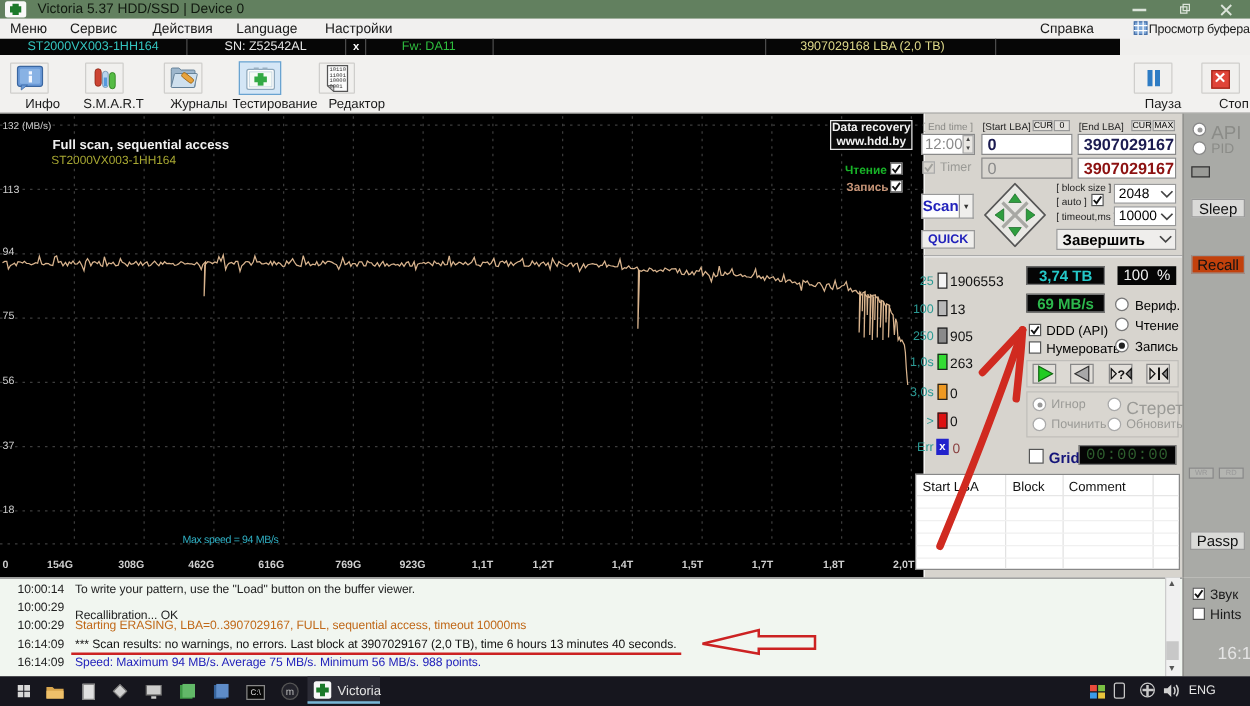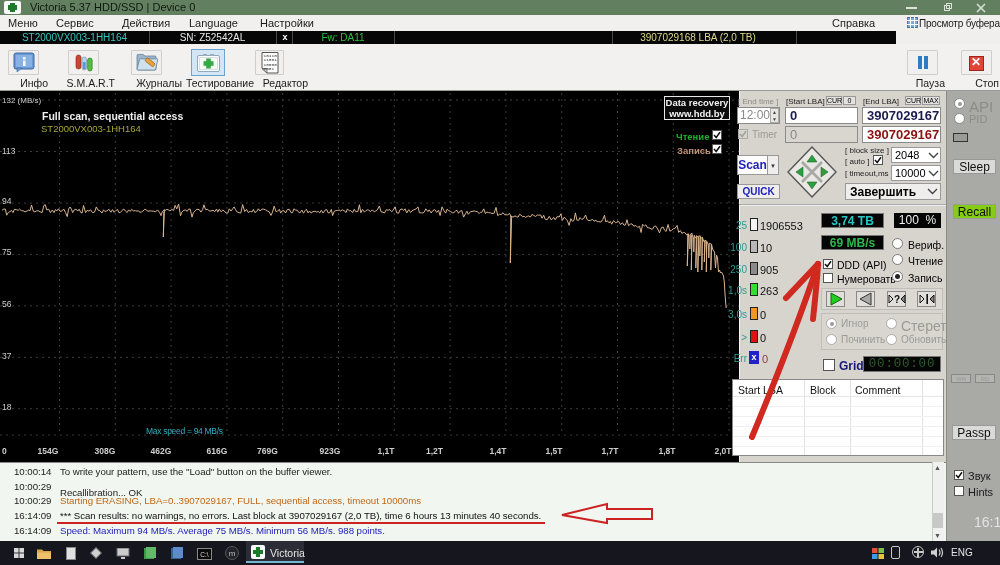--- a/index.html
+++ b/index.html
@@ -145,21 +145,21 @@
 <div class="glab" style="font-size:8.5px;left:2px;top:105px">94</div>
 <div class="glab" style="font-size:8.5px;left:2px;top:156px">75</div>
 <div class="glab" style="font-size:8.5px;left:2px;top:208px">56</div>
 <div class="glab" style="font-size:8.5px;left:2px;top:260px">37</div>
 <div class="glab" style="font-size:8.5px;left:2px;top:311px">18</div>
 <div class="glab" style="left:2px;top:355px;font-weight:bold;font-size:8.5px">0</div>
 <div class="glab" style="left:32px;top:355px;width:32px;text-align:center;font-weight:bold;font-size:8.5px">154G</div>
     <div class="glab" style="left:89px;top:355px;width:32px;text-align:center;font-weight:bold;font-size:8.5px">308G</div>
     <div class="glab" style="left:145px;top:355px;width:32px;text-align:center;font-weight:bold;font-size:8.5px">462G</div>
     <div class="glab" style="left:201px;top:355px;width:32px;text-align:center;font-weight:bold;font-size:8.5px">616G</div>
-    <div class="glab" style="left:257px;top:355px;width:32px;text-align:left;font-weight:bold;font-size:8.5px">769G</div>
+    <div class="glab" style="left:257px;top:355px;width:32px;text-align:right;font-weight:bold;font-size:8.5px">769G</div>
     <div class="glab" style="left:314px;top:355px;width:32px;text-align:center;font-weight:bold;font-size:8.5px">923G</div>
     <div class="glab" style="left:370px;top:355px;width:32px;text-align:center;font-weight:bold;font-size:8.5px">1,1T</div>
     <div class="glab" style="left:426px;top:355px;width:32px;text-align:left;font-weight:bold;font-size:8.5px">1,2T</div>
     <div class="glab" style="left:482px;top:355px;width:32px;text-align:center;font-weight:bold;font-size:8.5px">1,4T</div>
     <div class="glab" style="left:538px;top:355px;width:32px;text-align:center;font-weight:bold;font-size:8.5px">1,5T</div>
     <div class="glab" style="left:594px;top:355px;width:32px;text-align:center;font-weight:bold;font-size:8.5px">1,7T</div>
     <div class="glab" style="left:651px;top:355px;width:32px;text-align:center;font-weight:bold;font-size:8.5px">1,8T</div>
     <div class="glab" style="left:707px;top:355px;width:32px;text-align:center;font-weight:bold;font-size:8.5px">2,0T</div>
 <div class="a" style="left:42px;top:19px;color:#f0f0f0;font-size:10.5px;font-weight:bold;white-space:nowrap">Full scan, sequential access</div>
 <div class="a" style="left:41px;top:32px;color:#a8a832;font-size:9.5px;white-space:nowrap">ST2000VX003-1HH164</div>
@@ -234,21 +234,21 @@
 <div class="a" style="left:845px;top:183px;width:96px;height:17px;background:#efeeec;border:1px solid #999;font-size:12px;font-weight:bold;padding:1px 0 0 4px">Завершить</div>
 <svg class="a" style="left:927px;top:188px" width="11" height="7">
     <polyline points="1,1 5.5,5.5 10,1" fill="none" stroke="#444" stroke-width="1.4"></polyline>
   </svg>
 <div class="a" style="left:739px;top:204px;width:207px;height:2px;border-top:1px solid #aaa;border-bottom:1px solid #eee"></div>
 <div class="a" style="left:726px;top:220px;width:21px;text-align:right;color:#2a9a94;font-size:10px">25</div>
 <div class="a" style="left:750px;top:218px;width:8px;height:13px;background:#f4f4f4;border:1px solid #222"></div>
 <div class="a" style="left:760px;top:220px;color:#111;font-size:11px">1906553</div>
 <div class="a" style="left:726px;top:242px;width:21px;text-align:right;color:#2a9a94;font-size:10px">100</div>
 <div class="a" style="left:750px;top:240px;width:8px;height:13px;background:#b8b8b8;border:1px solid #222"></div>
-<div class="a" style="left:760px;top:242px;color:#111;font-size:11px">10</div>
+<div class="a" style="left:760px;top:242px;color:#111;font-size:11px">13</div>
 <div class="a" style="left:726px;top:264px;width:21px;text-align:right;color:#2a9a94;font-size:10px">250</div>
 <div class="a" style="left:750px;top:262px;width:8px;height:13px;background:#8a8a8a;border:1px solid #222"></div>
 <div class="a" style="left:760px;top:264px;color:#111;font-size:11px">905</div>
 <div class="a" style="left:726px;top:285px;width:21px;text-align:right;color:#2a9a94;font-size:10px">1,0s</div>
 <div class="a" style="left:750px;top:283px;width:8px;height:13px;background:#33dd33;border:1px solid #222"></div>
 <div class="a" style="left:760px;top:285px;color:#111;font-size:11px">263</div>
 <div class="a" style="left:726px;top:309px;width:21px;text-align:right;color:#2a9a94;font-size:10px">3,0s</div>
 <div class="a" style="left:750px;top:307px;width:8px;height:13px;background:#ee9922;border:1px solid #222"></div>
 <div class="a" style="left:760px;top:309px;color:#111;font-size:11px">0</div>
 <div class="a" style="left:726px;top:332px;width:21px;text-align:right;color:#2a9a94;font-size:10px">&gt;</div>
@@ -328,21 +328,21 @@
 <div class="a" style="left:733px;top:446px;width:210px;height:1px;background:#f0f0f0"></div>
 
 <div class="a" style="left:946px;top:91px;width:54px;height:371px;background:#a9aaa6;border-left:1px solid #8a8b87"></div>
 <div class="rad" style="left:954px;top:98px;border-color:#888"></div>
 <div class="a" style="left:957.5px;top:101.5px;width:4px;height:4px;border-radius:50%;background:#999"></div>
 <div class="a" style="left:969px;top:98px;font-size:15px;color:#8b8c88">API</div>
 <div class="rad" style="left:954px;top:113px;border-color:#888"></div>
 <div class="a" style="left:969px;top:113px;font-size:11px;color:#8b8c88">PID</div>
 <div class="a" style="left:953px;top:133px;width:15px;height:9px;background:#9a9b97;border:1px solid #333"></div>
 <div class="a" style="left:953px;top:159px;width:43px;height:15px;background:#dadad8;border:1px solid #999;font-size:12px;text-align:center;line-height:14px;color:#111">Sleep</div>
-<div class="a" style="left:953px;top:204px;width:43px;height:15px;background:#84cc16;border:1px solid #999;font-size:12px;text-align:center;line-height:14px;color:#111">Recall</div>
+<div class="a" style="left:953px;top:204px;width:43px;height:15px;background:#c2410c;border:1px solid #999;font-size:12px;text-align:center;line-height:14px;color:#111">Recall</div>
 <div class="a" style="left:951px;top:374px;width:20px;height:9px;background:#b4b5b1;border:1px solid #888;font-size:6px;color:#999;text-align:center;line-height:8px">WR</div>
 <div class="a" style="left:975px;top:374px;width:20px;height:9px;background:#b4b5b1;border:1px solid #888;font-size:6px;color:#999;text-align:center;line-height:8px">RD</div>
 <div class="a" style="left:952px;top:425px;width:44px;height:15px;background:#dadad8;border:1px solid #999;font-size:12px;text-align:center;line-height:14px;color:#111">Passp</div>
 
 <div class="a" style="left:0;top:462px;width:946px;height:79px;background:#f1f6f0;border-top:1px solid #888"></div>
 <div class="a lg" style="left:14px;top:466px;color:#222">10:00:14</div>
 <div class="a lg" style="left:60px;top:466px;color:#222">To write your pattern, use the "Load" button on the buffer viewer.</div>
 <div class="a lg" style="left:14px;top:481px;color:#222">10:00:29</div>
 <div class="a lg" style="left:60px;top:487px;color:#222">Recallibration... OK</div>
 <div class="a lg" style="left:14px;top:495px;color:#222">10:00:29</div>

